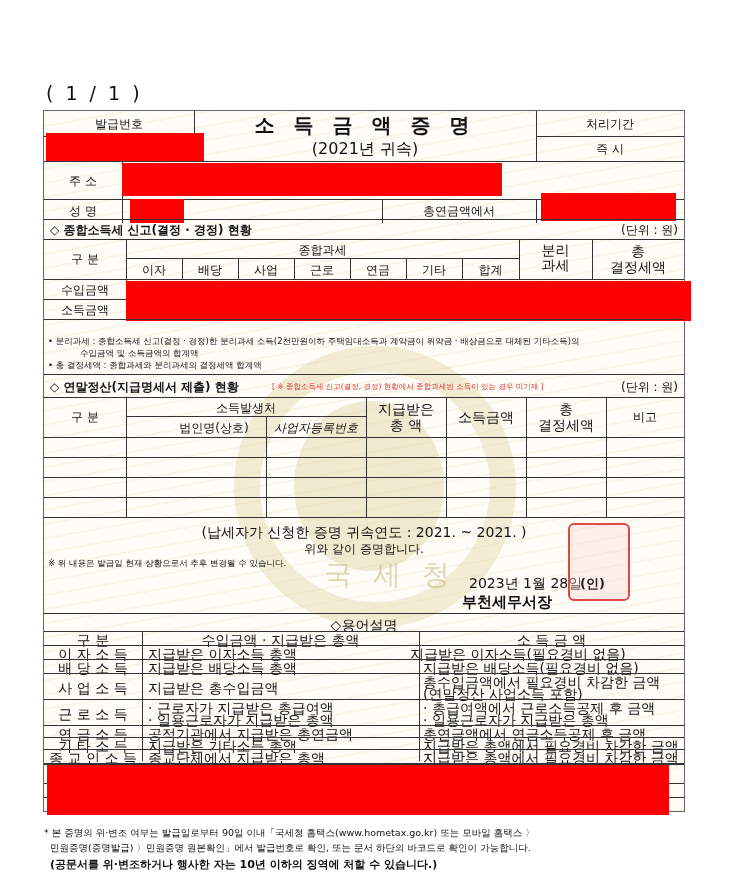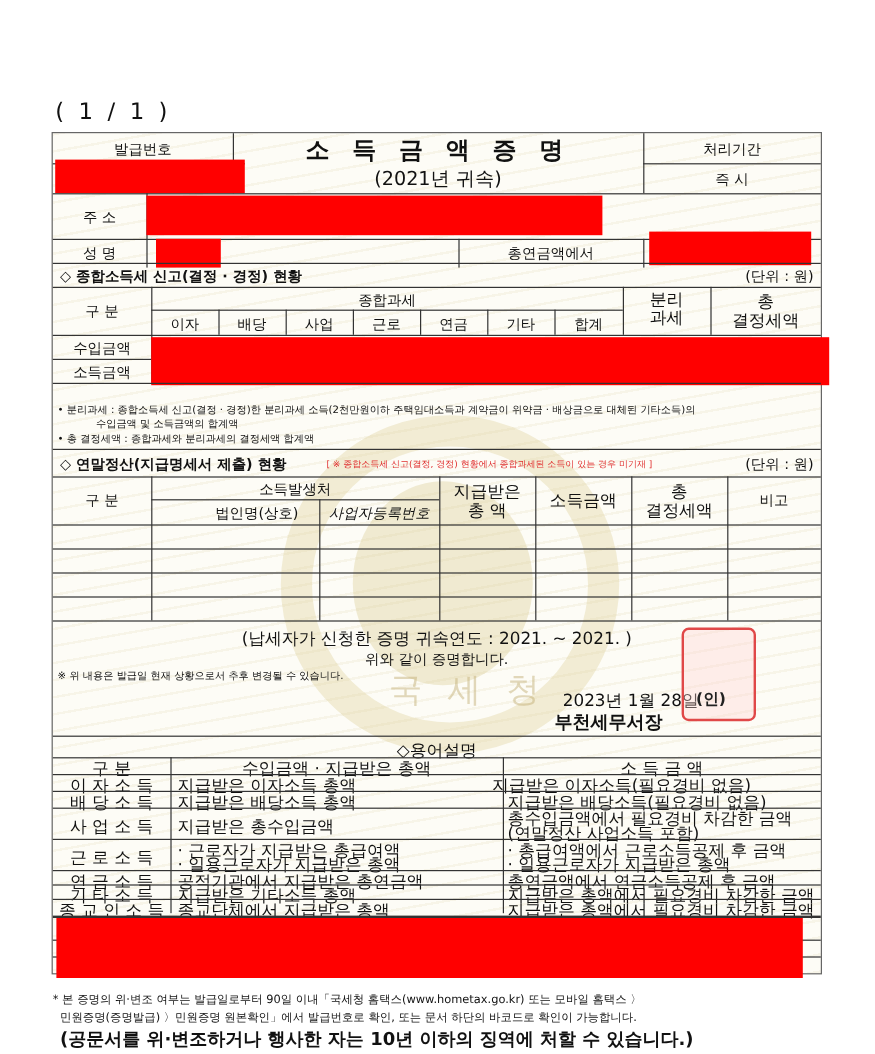--- a/index.html
+++ b/index.html
@@ -184,13 +184,13 @@
 </div>
 
 <div class="stamp">
   <span style="position:absolute;left:10px;top:48px;color:#222;font-weight:bold;font-size:13px;">(인)</span>
 </div>
 
 <div class="redact" style="left:47px;top:765px;width:622px;height:50px;"></div>
 
 <div class="t tiny" style="left:44px;top:827px;font-size:9.5px;">* 본 증명의 위·변조 여부는 발급일로부터 90일 이내「국세청 홈택스(www.hometax.go.kr) 또는 모바일 홈택스 〉</div>
 <div class="t tiny" style="left:50px;top:842px;font-size:9.5px;">민원증명(증명발급) 〉민원증명 원본확인」에서 발급번호로 확인, 또는 문서 하단의 바코드로 확인이 가능합니다.</div>
-<div class="t tiny" style="left:50px;top:857px;font-size:15px;font-weight:bold;">(공문서를 위·변조하거나 행사한 자는 10년 이하의 징역에 처할 수 있습니다.)</div>
+<div class="t tiny" style="left:50px;top:857px;font-size:11px;font-weight:bold;">(공문서를 위·변조하거나 행사한 자는 10년 이하의 징역에 처할 수 있습니다.)</div>
 
 </body></html>

